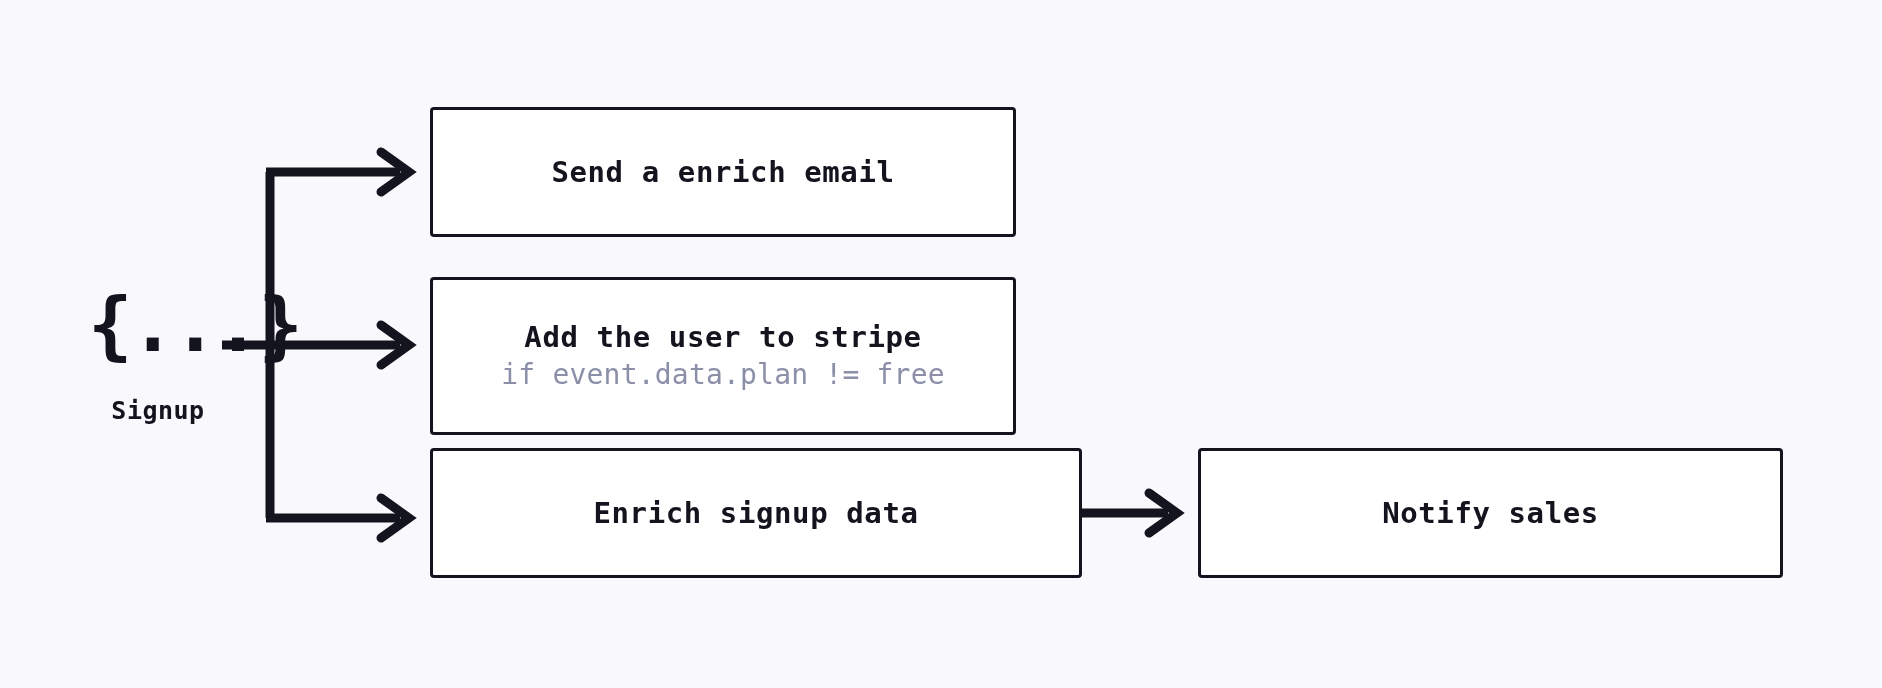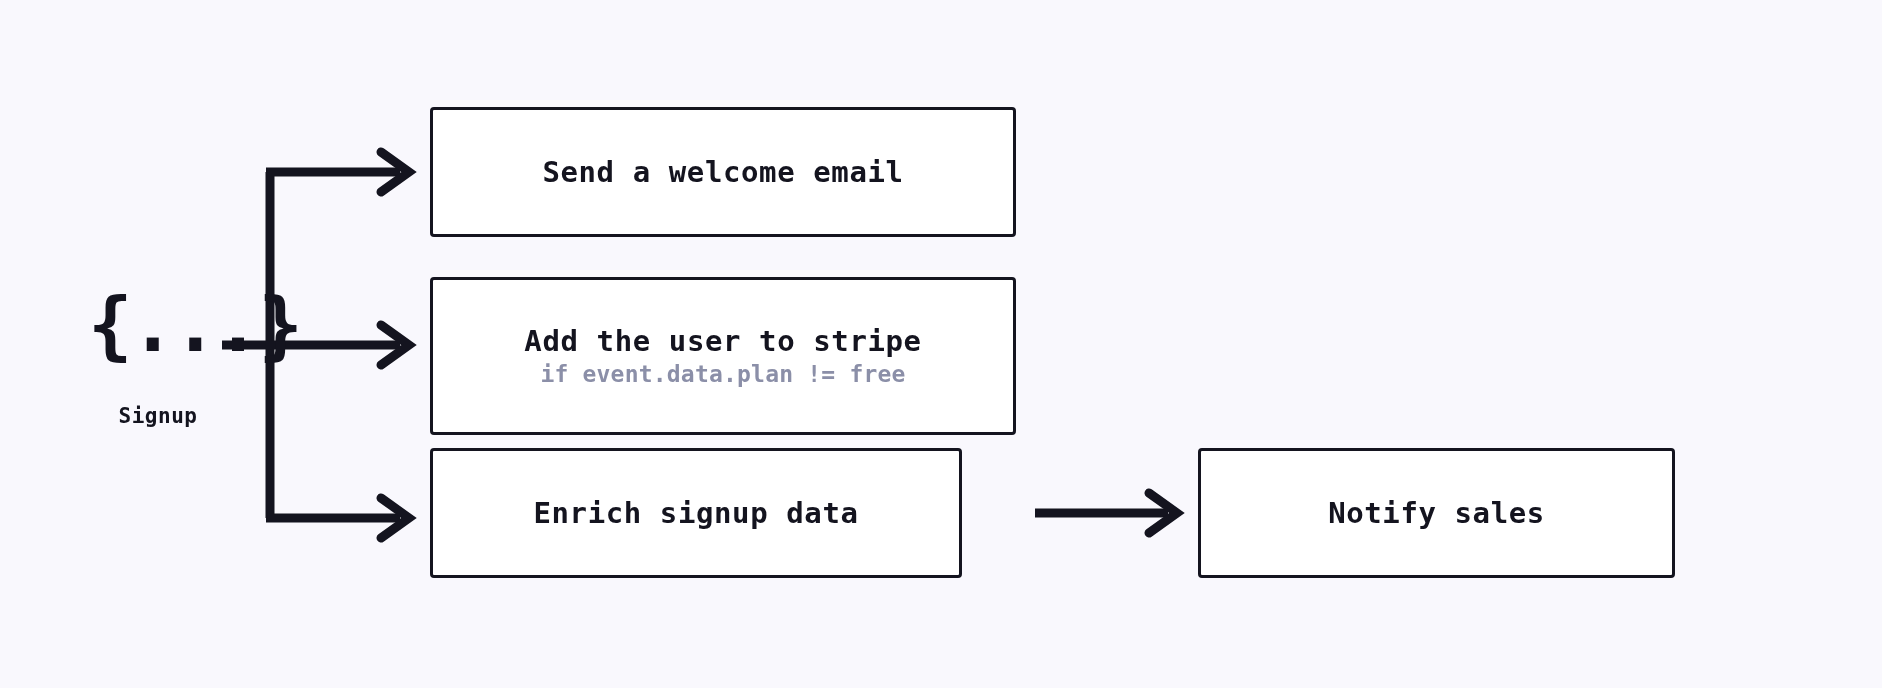--- a/index.html
+++ b/index.html
@@ -32,23 +32,23 @@
   #trigger-glyph {
     font-family: "DejaVu Sans Mono", "Liberation Mono", monospace;
     font-size: 74px;
     font-weight: 700;
     line-height: 1;
     color: #14141f;
     letter-spacing: -2px;
     height: 82px;
   }
   #trigger-label {
-    margin-top: 34px;
+    margin-top: 26px;
     font-family: "DejaVu Sans Mono", "Liberation Mono", monospace;
-    font-size: 21px;
+    font-size: 25px;
     font-weight: 700;
     color: #14141f;
     letter-spacing: 0.5px;
   }
 
   
   .step-box {
     position: absolute;
     background: #ffffff;
     border: 3px solid #14141f;
@@ -63,34 +63,34 @@
     font-family: "DejaVu Sans Mono", "Liberation Mono", monospace;
     font-size: 29px;
     font-weight: 700;
     color: #14141f;
     letter-spacing: 0.6px;
     line-height: 1.18;
     white-space: nowrap;
   }
   .step-subtitle {
     font-family: "DejaVu Sans Mono", "Liberation Mono", monospace;
-    font-size: 23px;
-    font-weight: 700;
+    font-size: 28px;
+    font-weight: 400;
     color: #8b8fa8;
     letter-spacing: 0.2px;
     line-height: 1.25;
     margin-top: 2px;
     white-space: nowrap;
   }
   .step-subtitle:empty { display: none; }
 
   #step-box-welcome  { left: 430px;  top: 107px; width: 586px; height: 130px; }
   #step-box-stripe   { left: 430px;  top: 277px; width: 586px; height: 158px; }
-  #step-box-enrich   { left: 430px;  top: 448px; width: 532px; height: 130px; }
-  #step-box-notify   { left: 1198px; top: 448px; width: 477px; height: 130px; }
+  #step-box-enrich   { left: 430px;  top: 448px; width: 652px; height: 130px; }
+  #step-box-notify   { left: 1198px; top: 448px; width: 585px; height: 130px; }
 
   
   #connectors {
     position: absolute;
     left: 0;
     top: 0;
     width: 1882px;
     height: 688px;
     pointer-events: none;
   }
@@ -126,21 +126,21 @@
       <path d="M 1149 493 L 1177 513 L 1149 533" fill="none" stroke="#14141f" stroke-width="9" stroke-linecap="round" stroke-linejoin="miter"></path>
     </g>
   </svg>
 
   <div id="trigger-node">
     <div id="trigger-glyph">{...}</div>
     <div id="trigger-label">Signup</div>
   </div>
 
   <div id="step-box-welcome" class="step-box">
-    <div class="step-title">Send a welcome email</div>
+    <div class="step-title">Send a enrich email</div>
 
   </div>
 
   <div id="step-box-stripe" class="step-box">
     <div class="step-title">Add the user to stripe</div>
     <div class="step-subtitle">if event.data.plan != free</div>
   </div>
 
   <div id="step-box-enrich" class="step-box">
     <div class="step-title">Enrich signup data</div>

